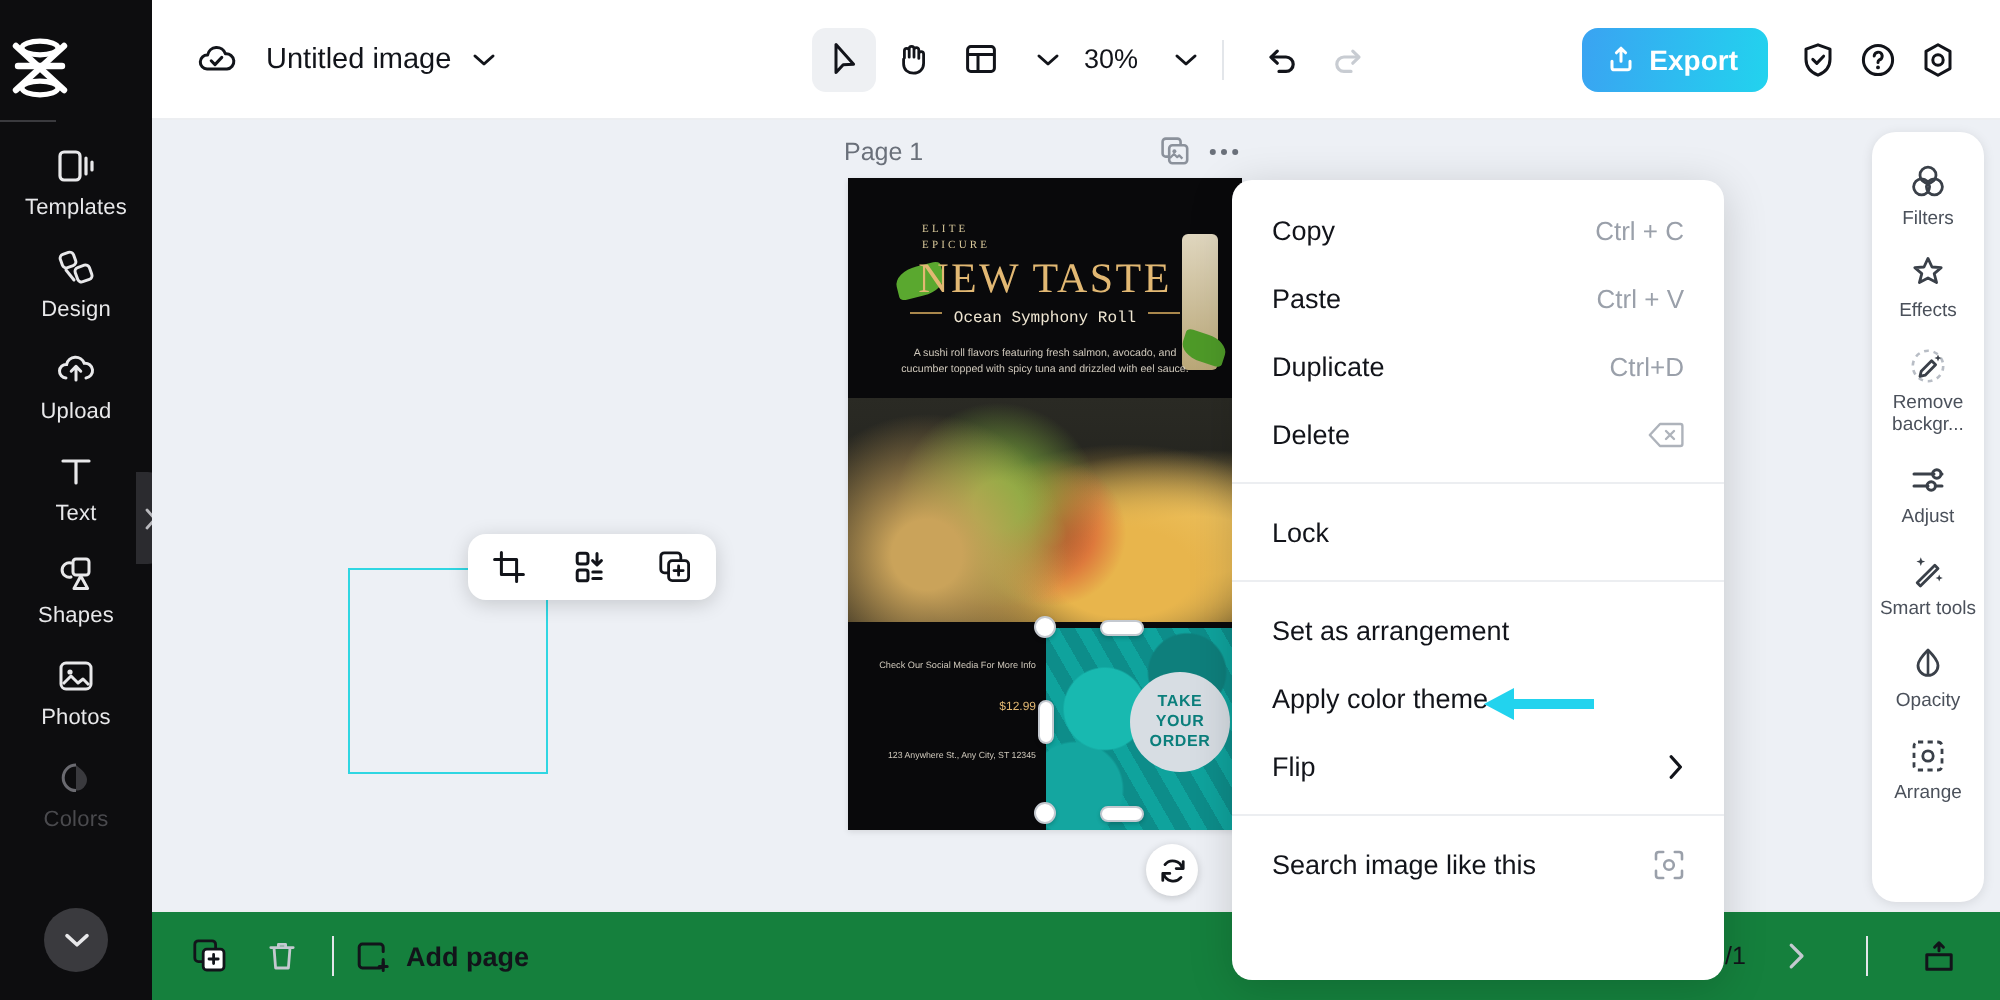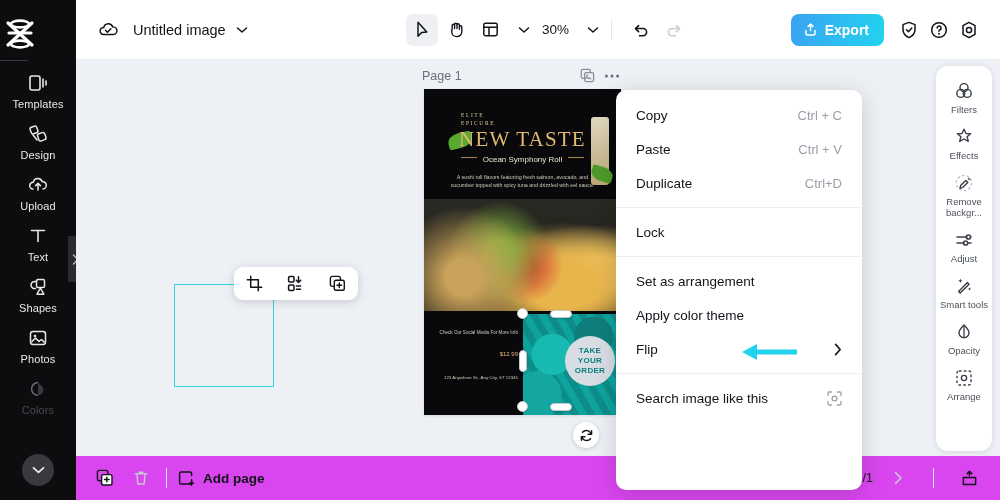--- a/index.html
+++ b/index.html
@@ -83,21 +83,21 @@
     position: absolute; left: 348px; top: 29px; width: 197px; height: 326px;
     background: #09090b; overflow: hidden; box-shadow: 0 1px 3px rgba(0,0,0,.10);
   }
   .p-brand { position: absolute; left: 37px; top: 22px; color: #d8c89a;
     font-size: 5.5px; letter-spacing: 1.6px; line-height: 8px;
     font-family: "Liberation Serif", serif; }
   .p-head { position: absolute; left: 0; right: 0; top: 38px; text-align: center;
     color: #e2b873; font-size: 21px; letter-spacing: 1.2px;
     font-family: "Liberation Serif", serif; }
   .p-sub { position: absolute; left: 0; right: 0; top: 66px; text-align: center;
-    color: #efe6d2; font-size: 8px; font-family: Liberation Sans, sans-serif; }
+    color: #efe6d2; font-size: 8px; font-family: Liberation Mono, monospace; }
   .p-sub:before, .p-sub:after { content:""; display:inline-block; width: 16px;
     height: 1px; background: #a9874c; vertical-align: 4px; margin: 0 6px; }
   .p-body { position: absolute; left: 26px; right: 26px; top: 84px; text-align: center;
     color: #cfc8bb; font-size: 5.3px; line-height: 8px; }
   .p-photo { position: absolute; left: 0; right: 0; top: 110px; height: 112px;
     background:
       radial-gradient(circle at 20% 70%, #caa35a 0 10%, transparent 40%),
       radial-gradient(circle at 38% 48%, #7fae3e 0 9%, transparent 38%),
       radial-gradient(circle at 52% 60%, #d4452e 0 6%, transparent 30%),
       radial-gradient(ellipse at 70% 78%, #e8b54c 0 18%, transparent 52%),
@@ -173,21 +173,21 @@
     background: #fff; border-radius: 12px; box-shadow: 0 1px 6px rgba(0,0,0,.10);
     z-index: 20; padding-top: 8px; overflow: hidden;
   }
   .rp-item { width: 56px; padding: 7px 0 5px; display: flex; flex-direction: column;
     align-items: center; gap: 3px; cursor: pointer; }
   .rp-item .lbl { font-size: 9.5px; color: #4b515b; line-height: 11px; text-align: center; }
 
   
   .bottombar {
     position: absolute; left: 76px; bottom: 0; width: 924px; height: 45px;
-    background: #d946ef; border-top: 1px solid #eceef1; display: flex;
+    background: #15803d; border-top: 1px solid #eceef1; display: flex;
     align-items: center; z-index: 25;
   }
   .bb-ic { width: 30px; height: 30px; display: flex; align-items: center;
     justify-content: center; cursor: pointer; }
   .bb-add { display: flex; align-items: center; gap: 8px; cursor: pointer;
     font-size: 13.5px; font-weight: 700; color: #12141a; }
   .bb-right { margin-left: auto; display: flex; align-items: center;
     gap: 10px; margin-right: 16px; }
   .bb-page { font-size: 12.5px; color: #12141a; }
   svg { display: block; }
@@ -474,20 +474,29 @@
       <span class="ctx-sc">Ctrl + C</span>
     </div>
     <div class="ctx-item">
       <span>Paste</span>
       <span class="ctx-sc">Ctrl + V</span>
     </div>
     <div class="ctx-item">
       <span>Duplicate</span>
       <span class="ctx-sc">Ctrl+D</span>
     </div>
+    <div class="ctx-item">
+      <span>Delete</span>
+      <span class="ctx-sc">
+        <svg width="18" height="13" viewBox="0 0 18 13">
+            <path d="M6 1h10.2a1 1 0 0 1 1 1v9a1 1 0 0 1-1 1H6L.9 6.5z" fill="none" stroke="#aeb3bb" stroke-width="1.2" stroke-linejoin="round"></path>
+            <path d="M9 4.5l4 4M13 4.5l-4 4" stroke="#aeb3bb" stroke-width="1.2" stroke-linecap="round"></path>
+          </svg>
+      </span>
+    </div>
 
     <div class="ctx-div"></div>
 
     <div class="ctx-item">
       <span>Lock</span>
     </div>
 
     <div class="ctx-div"></div>
 
     <div class="ctx-item">

